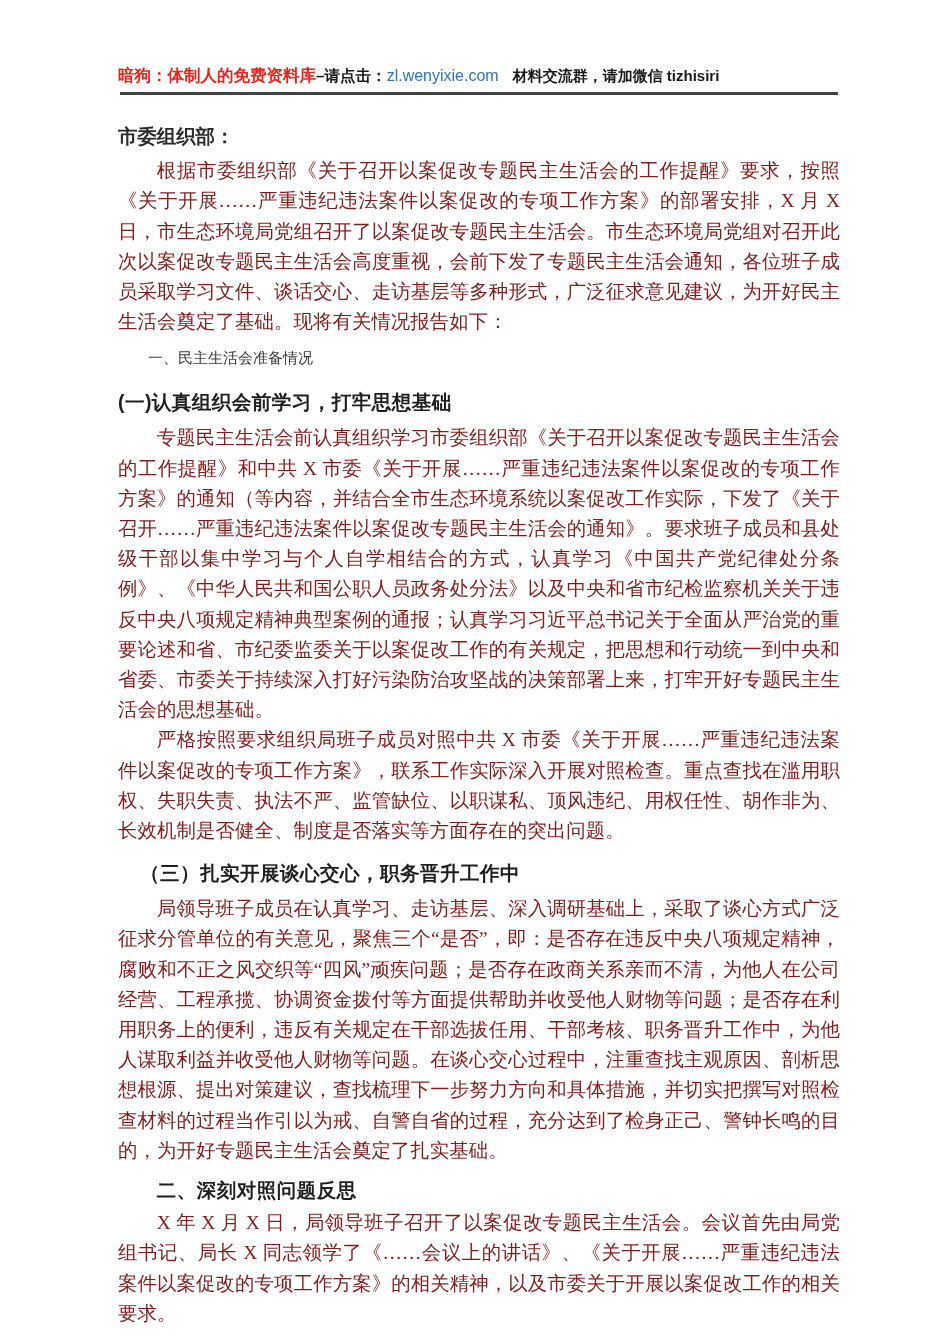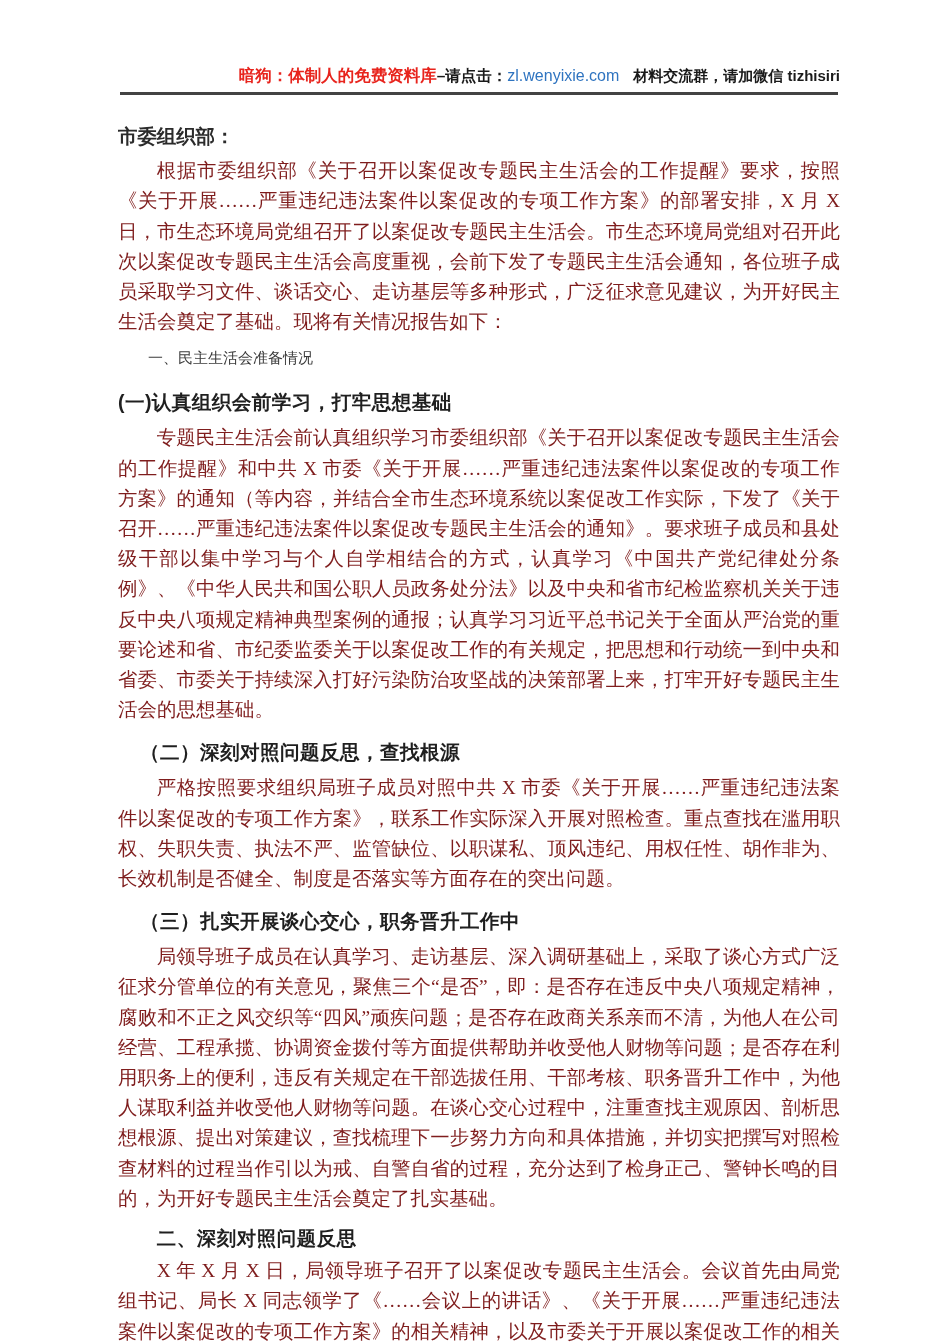--- a/index.html
+++ b/index.html
@@ -25,21 +25,21 @@
   }
 
   
   .header-band {
     position: absolute;
     left: 118px;
     top: 62px;
     width: 722px;
   }
   .header-line {
-    text-align: right;
+    text-align: left;
     font-family: "Liberation Sans", "DejaVu Sans", sans-serif;
     font-size: 16.5px;
     line-height: 26px;
     white-space: nowrap;
     letter-spacing: 0px;
   }
   .hdr-red {
     color: #e8241d;
     font-weight: bold;
   }
@@ -151,21 +151,20 @@
 
     <p class="salutation">市委组织部：</p>
 
     <p class="body indent">根据市委组织部《关于召开以案促改专题民主生活会的工作提醒》要求，按照《关于开展……严重违纪违法案件以案促改的专项工作方案》的部署安排，X 月 X 日，市生态环境局党组召开了以案促改专题民主生活会。市生态环境局党组对召开此次以案促改专题民主生活会高度重视，会前下发了专题民主生活会通知，各位班子成员采取学习文件、谈话交心、走访基层等多种形式，广泛征求意见建议，为开好民主生活会奠定了基础。现将有关情况报告如下：</p>
 
     <h2 class="h-serif">一、民主生活会准备情况</h2>
 
     <h3 class="h-sub">(一)认真组织会前学习，打牢思想基础</h3>
     <p class="body indent">专题民主生活会前认真组织学习市委组织部《关于召开以案促改专题民主生活会的工作提醒》和中共 X 市委《关于开展……严重违纪违法案件以案促改的专项工作方案》的通知（等内容，并结合全市生态环境系统以案促改工作实际，下发了《关于召开……严重违纪违法案件以案促改专题民主生活会的通知》。要求班子成员和县处级干部以集中学习与个人自学相结合的方式，认真学习《中国共产党纪律处分条例》、《中华人民共和国公职人员政务处分法》以及中央和省市纪检监察机关关于违反中央八项规定精神典型案例的通报；认真学习习近平总书记关于全面从严治党的重要论述和省、市纪委监委关于以案促改工作的有关规定，把思想和行动统一到中央和省委、市委关于持续深入打好污染防治攻坚战的决策部署上来，打牢开好专题民主生活会的思想基础。</p>
 
-    <h3 class="h-sub pad">（二）深刻对照问题反思，查找根源</h3>
     <p class="body indent">严格按照要求组织局班子成员对照中共 X 市委《关于开展……严重违纪违法案件以案促改的专项工作方案》，联系工作实际深入开展对照检查。重点查找在滥用职权、失职失责、执法不严、监管缺位、以职谋私、顶风违纪、用权任性、胡作非为、长效机制是否健全、制度是否落实等方面存在的突出问题。</p>
 
     <h3 class="h-sub pad">（三）扎实开展谈心交心，职务晋升工作中</h3>
     <p class="body indent">局领导班子成员在认真学习、走访基层、深入调研基础上，采取了谈心方式广泛征求分管单位的有关意见，聚焦三个“是否”，即：是否存在违反中央八项规定精神，腐败和不正之风交织等“四风”顽疾问题；是否存在政商关系亲而不清，为他人在公司经营、工程承揽、协调资金拨付等方面提供帮助并收受他人财物等问题；是否存在利用职务上的便利，违反有关规定在干部选拔任用、干部考核、职务晋升工作中，为他人谋取利益并收受他人财物等问题。在谈心交心过程中，注重查找主观原因、剖析思想根源、提出对策建议，查找梳理下一步努力方向和具体措施，并切实把撰写对照检查材料的过程当作引以为戒、自警自省的过程，充分达到了检身正己、警钟长鸣的目的，为开好专题民主生活会奠定了扎实基础。</p>
 
     <h2 class="h-bold">二、深刻对照问题反思</h2>
     <p class="body indent">X 年 X 月 X 日，局领导班子召开了以案促改专题民主生活会。会议首先由局党组书记、局长 X 同志领学了《……会议上的讲话》、《关于开展……严重违纪违法案件以案促改的专项工作方案》的相关精神，以及市委关于开展以案促改工作的相关要求。</p>
 
   </div>
 </div>

